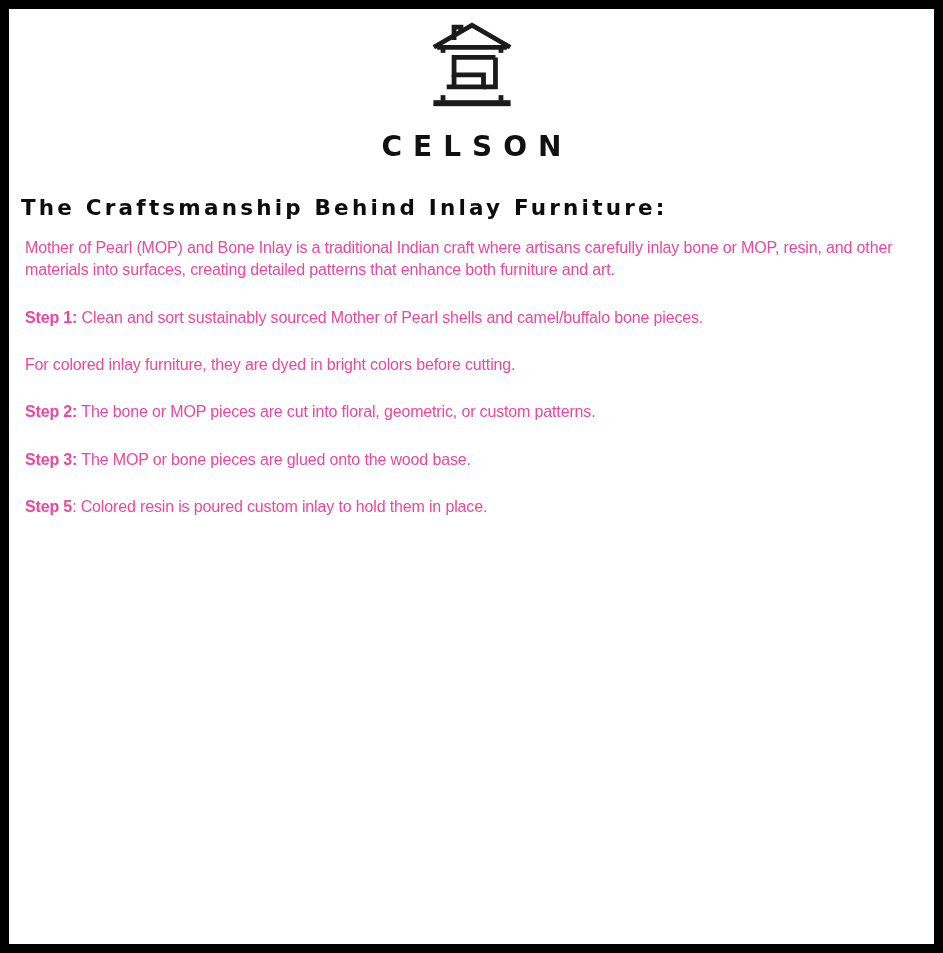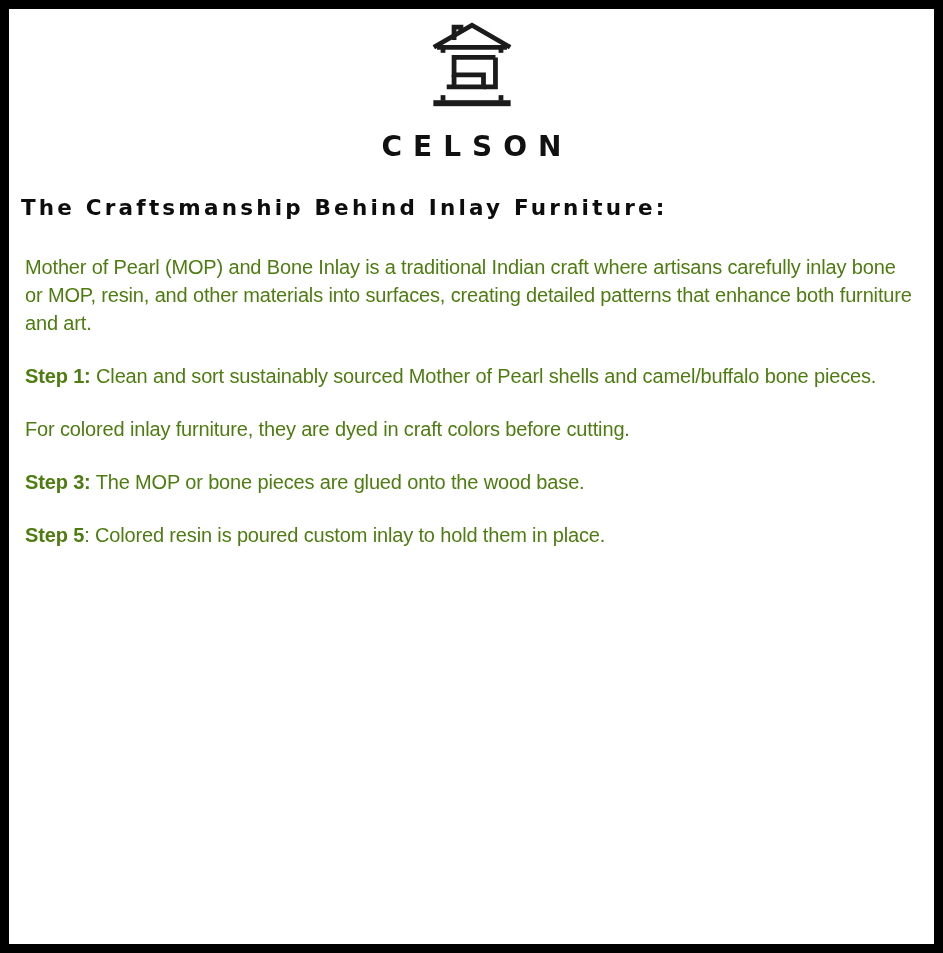--- a/index.html
+++ b/index.html
@@ -65,25 +65,25 @@
     white-space: nowrap;
   }
 
   
   .body-copy {
     margin: 0 0 0 8px;
     padding-top: 16px;
     width: 890px;
   }
   .para {
-    margin: 16px 0 25px 0;
+    margin: 0 0 25px 0;
     font-family: "Liberation Sans", sans-serif;
-    font-size: 20px;
+    font-size: 16px;
     line-height: 1.40;
-    color: #4d7c0f;
+    color: #ec4899;
     letter-spacing: -0.15px;
   }
   .para:last-child {
     margin-bottom: 0;
   }
   .para .lead {
     font-weight: 700;
   }
 </style>
 </head>
@@ -121,21 +121,24 @@
     <h1 class="headline">The Craftsmanship Behind Inlay Furniture:</h1>
 
     <div class="body-copy">
       <p class="para">
         <span class="lead"></span><span>Mother of Pearl (MOP) and Bone Inlay is a traditional Indian craft where artisans carefully inlay bone or MOP, resin, and other materials into surfaces, creating detailed patterns that enhance both furniture and art.</span>
       </p>
       <p class="para">
         <span class="lead">Step 1:</span><span> Clean and sort sustainably sourced Mother of Pearl shells and camel/buffalo bone pieces.</span>
       </p>
       <p class="para">
-        <span class="lead"></span><span>For colored inlay furniture, they are dyed in craft colors before cutting.</span>
+        <span class="lead"></span><span>For colored inlay furniture, they are dyed in bright colors before cutting.</span>
+      </p>
+      <p class="para">
+        <span class="lead">Step 2:</span><span> The bone or MOP pieces are cut into floral, geometric, or custom patterns.</span>
       </p>
       <p class="para">
         <span class="lead">Step 3:</span><span> The MOP or bone pieces are glued onto the wood base.</span>
       </p>
       <p class="para">
         <span class="lead">Step 5</span><span>: Colored resin is poured custom inlay to hold them in place.</span>
       </p>
     </div>
 
   </div>

